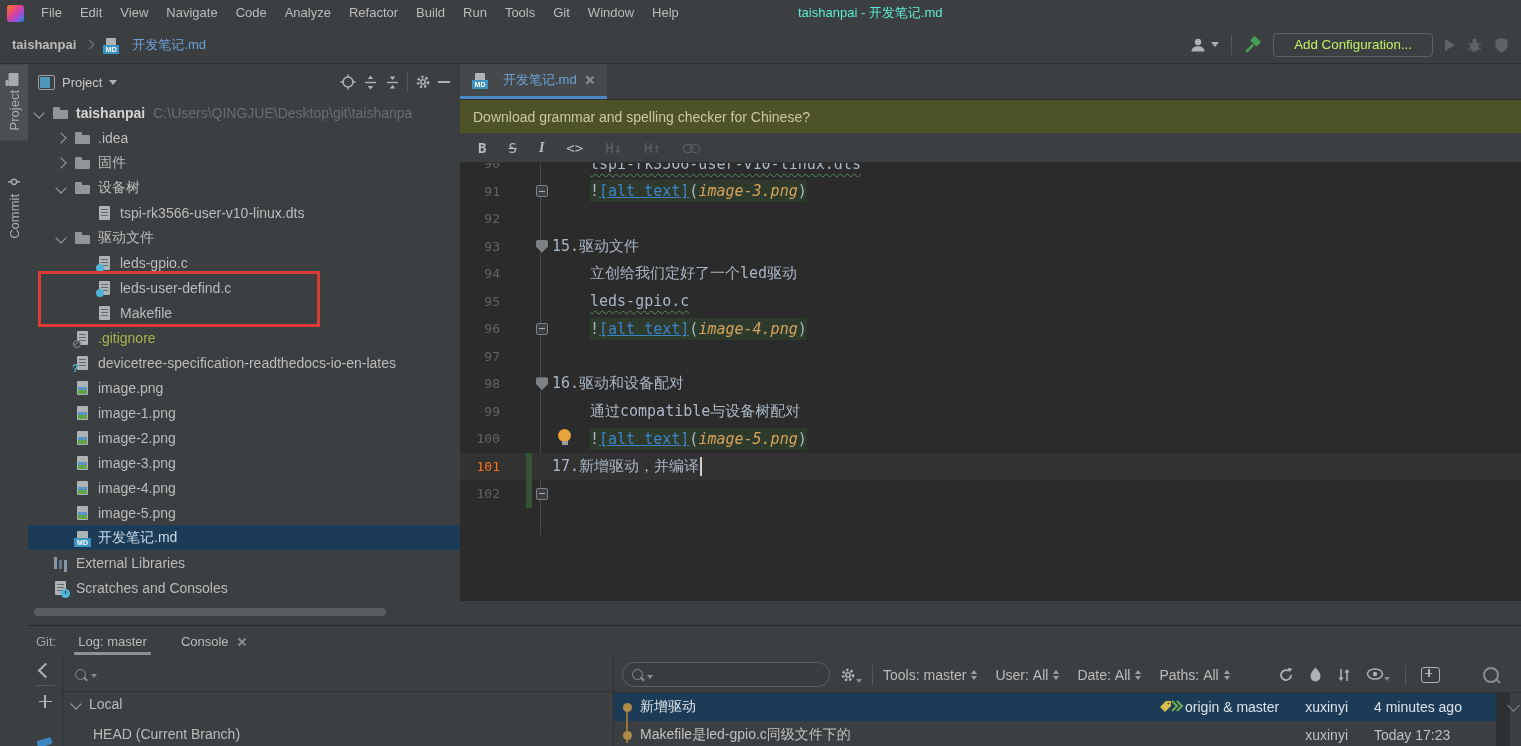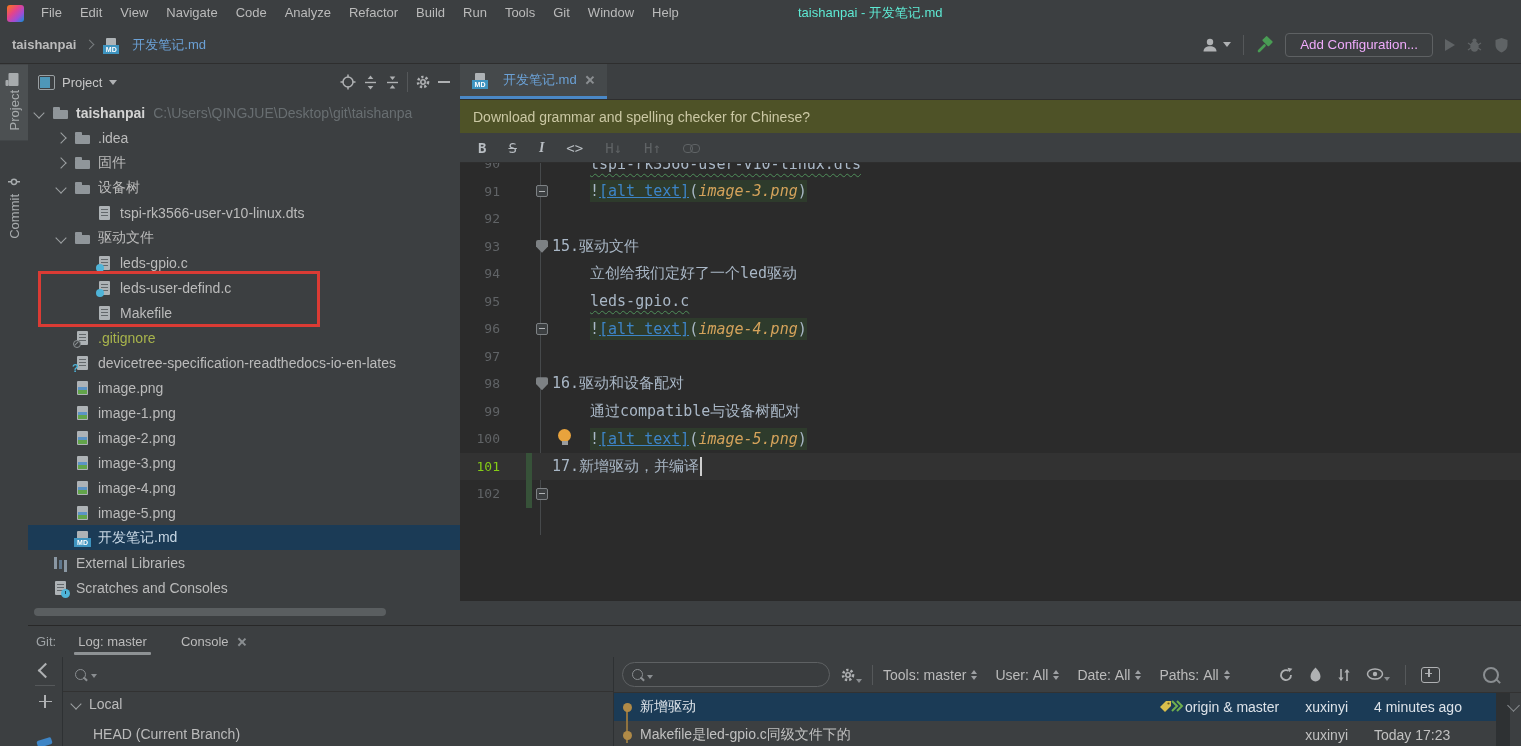--- a/index.html
+++ b/index.html
@@ -17,21 +17,21 @@
   .menu-item{padding:0 9px;line-height:26px;color:#BBB;cursor:default}
   .win-title{position:absolute;left:798px;color:#5eead4}
   
   .navbar{position:absolute;top:26px;left:0;right:0;height:38px;display:flex;align-items:center;background:#3C3F41;border-bottom:1px solid #2e2e2e;padding:0 12px;box-sizing:border-box}
   .crumb-project{font-weight:bold;color:#BBB}
   .bchev{width:6px;height:6px;border-right:1.5px solid #787C7E;border-top:1.5px solid #787C7E;transform:rotate(45deg);margin:0 10px 0 10px}
   .crumb-file{color:var(--modified);display:flex;align-items:center;gap:6px}
   .nav-right{margin-left:auto;display:flex;align-items:center;gap:12px}
   .caret-down{width:0;height:0;border-left:4px solid transparent;border-right:4px solid transparent;border-top:5px solid #AFB1B3}
   .vdiv{width:1px;height:20px;background:#55585A}
-  .addcfg{border:1px solid #5E6163;border-radius:4px;height:24px;padding:0 14px;color:#f0abfc;display:flex;align-items:center;background:transparent}
+  .addcfg{border:1px solid #5E6163;border-radius:4px;height:24px;padding:0 20px;color:#bef264;display:flex;align-items:center;background:transparent}
   .i-play{width:0;height:0;border-left:10px solid #5F6365;border-top:6px solid transparent;border-bottom:6px solid transparent}
   
   .stripe{position:absolute;left:0;top:64px;width:28px;bottom:0;background:#3C3F41;border-right:1px solid #2e2e2e;display:flex;flex-direction:column;align-items:center}
   .stripe-btn{writing-mode:vertical-rl;transform:rotate(180deg);padding:10px 0;color:#A7ABAD;display:flex;align-items:center;gap:6px}
   .stripe-btn.active{background:#4C5052;width:100%;justify-content:center}
   .mini-folder{width:13px;height:10px;background:#A7ABAD;border-radius:1px;position:relative;transform:rotate(90deg)}
   .mini-folder::before{content:"";position:absolute;top:-3px;left:0;width:6px;height:3px;background:#A7ABAD;border-radius:1px}
   
   .pp{position:absolute;left:28px;top:64px;width:432px;height:561px;background:#3C3F41;overflow:hidden}
   .pp-header{height:36px;display:flex;align-items:center;padding:0 10px;gap:7px}
@@ -83,21 +83,21 @@
   .mdi.b{font-weight:bold}.mdi.s{text-decoration:line-through}.mdi.i{font-style:italic;font-family:"Liberation Serif",serif;font-weight:bold}
   .i-link{position:relative;width:16px;height:10px}
   .i-link::before,.i-link::after{content:"";position:absolute;top:1px;width:8px;height:7px;border:1.6px solid #5F6365;border-radius:4px}
   .i-link::before{left:0}.i-link::after{left:7px}
   .ebody{position:absolute;top:99px;left:0;right:0;bottom:0;overflow:hidden}
   .ebody .foldline{position:absolute;left:80px;top:0;height:372px;width:1px;background:#46494B}
   .eline{height:27.5px;display:flex;align-items:center;position:relative;font-family:"DejaVu Sans Mono",monospace;font-size:15px;color:#A9B7C6}
   #elines .eline:first-child{margin-top:-13px}
   .eline.cur{background:#323232}
   .lnum{width:40px;text-align:right;color:#606366;font-size:13px;flex:none}
-  .cur .lnum{color:#84cc16}
+  .cur .lnum{color:#f97316}
   .foldc{width:50px;flex:none;display:flex;justify-content:flex-end;padding-right:0;box-sizing:border-box;z-index:2}
   .fm{width:12px;height:12px;border:1px solid #7D8184;background:#3C3F41;border-radius:2px;position:relative;box-sizing:border-box;margin-right:2px}
   .fm.m::after{content:"";position:absolute;left:2px;right:2px;top:4.3px;height:1.3px;background:#B0B3B5}
   .fm.s{border:none;background:#7D8184;clip-path:polygon(0 0,100% 0,100% 52%,50% 100%,0 52%);height:13px}
   .chg{position:absolute;left:66px;top:0;bottom:0;width:6px;background:#375239}
   .code{flex:1;position:relative;white-space:pre;height:100%;display:flex;align-items:center}
   .seg.link{color:var(--link);text-decoration:underline}
   .seg.param{color:var(--param);font-style:italic}
   .seg.hl{background:#2E3B2C;padding:2px 0}
   .seg.wavy{text-decoration:underline wavy #4F8F5A 1px;text-underline-offset:4px}

